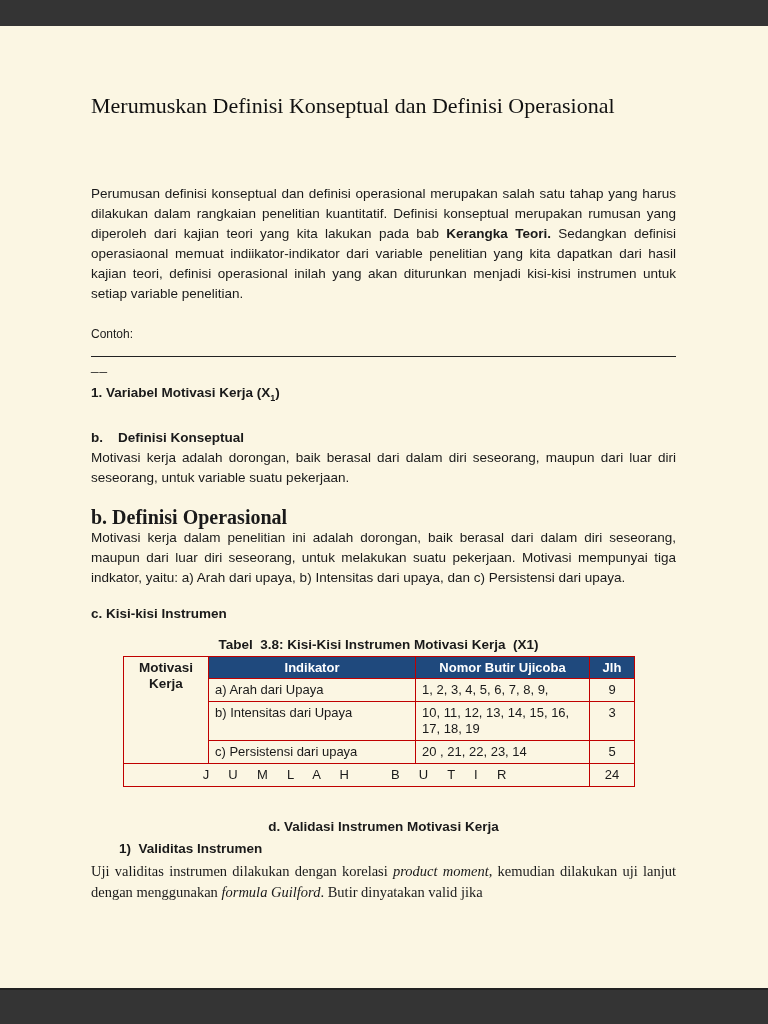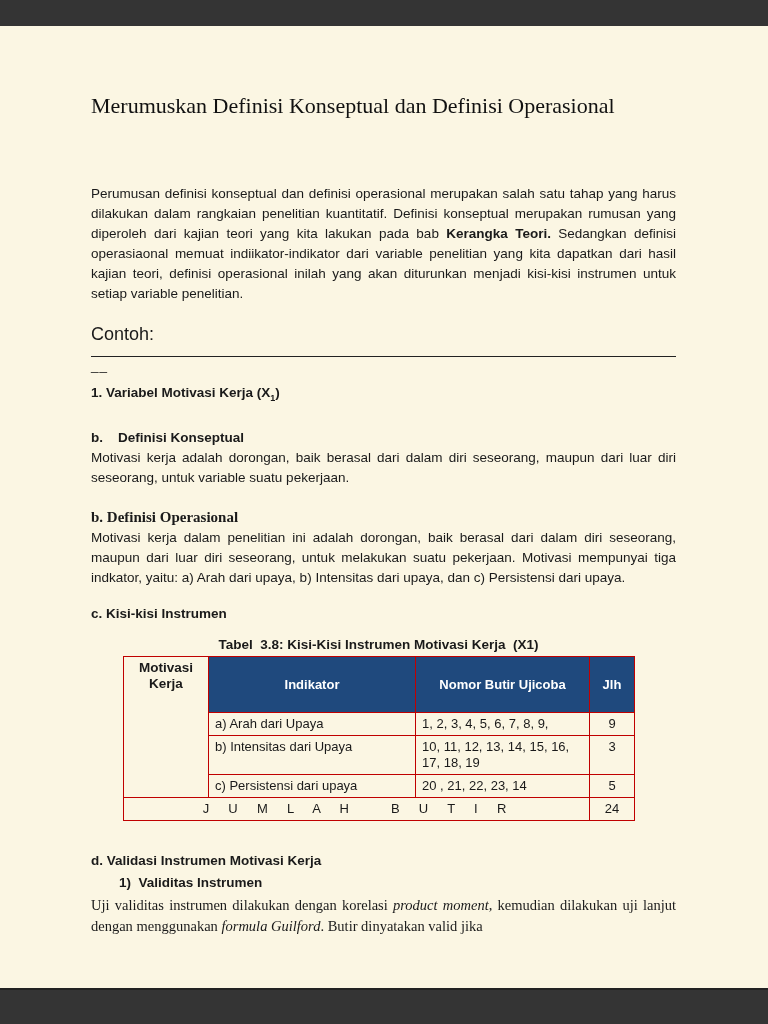--- a/index.html
+++ b/index.html
@@ -30,39 +30,39 @@
     line-height: 1.28;
     font-weight: 400;
     color: #111;
     margin-bottom: 64px;
   }
   .body-par {
     font-size: 13.5px;
     line-height: 20px;
     text-align: justify;
   }
-  .contoh { margin-top: 20px; font-size: 18px; line-height: 20px; }
+  .contoh { margin-top: 20px; font-size: 12px; line-height: 20px; }
   .sep-line {
     margin-top: 12px;
     border-bottom: 1.5px solid #222;
     width: 100%;
     height: 1px;
   }
   .sep-tail { font-size: 13.5px; line-height: 18px; letter-spacing: 1px; }
   .h-sans {
     font-size: 13.5px;
     font-weight: bold;
     line-height: 20px;
     white-space: pre-wrap;
   }
   .h1-var { margin-top: 8px; }
   .h-konseptual { margin-top: 20px; }
   .h-serif {
     font-family: "Liberation Serif", serif;
-    font-size: 15px;
+    font-size: 20px;
     font-weight: bold;
     margin-top: 18px;
     line-height: 22px;
   }
   .after-h { margin-top: 0; }
   .h-kisi { margin-top: 16px; }
   .tbl-caption {
     margin-top: 12px;
     margin-left: 32px;
     width: 511px;
@@ -81,21 +81,21 @@
     table-layout: fixed;
   }
   table.kisi, table.kisi td, table.kisi th {
     border: 1.5px solid var(--table-border, #C00000);
   }
   table.kisi th {
     background: var(--header-bg, #1F497D);
     color: #ffffff;
     font-weight: bold;
     text-align: center;
-    padding: 20px 4px;
+    padding: 3px 4px;
     height: 22px;
     font-size: 13px;
   }
   table.kisi td {
     padding: 3px 6px;
     vertical-align: top;
     line-height: 16px;
   }
   td.rowhead {
     text-align: center;
@@ -105,21 +105,21 @@
     line-height: 18px;
     padding-top: 4px;
   }
   td.num { text-align: center; }
   td.total-label {
     text-align: center;
     white-space: pre;
     letter-spacing: 4px;
     font-size: 13px;
   }
-  .h-validasi { margin-top: 30px; }
+  .h-validasi { margin-top: 30px; text-align: center; }
   .h-validitas { margin-top: 2px; margin-left: 28px; }
   .serif-par {
     margin-top: 2px;
     font-family: "Liberation Serif", serif;
     font-size: 14.5px;
     line-height: 21px;
     text-align: justify;
   }
   sub { font-size: 9px; }
 </style>

